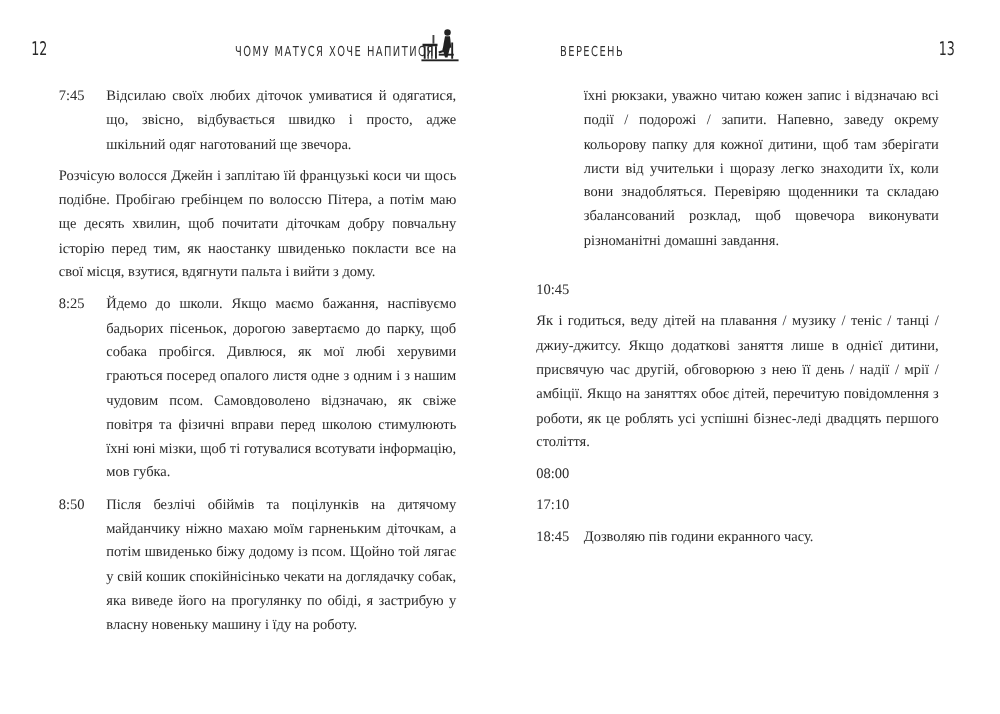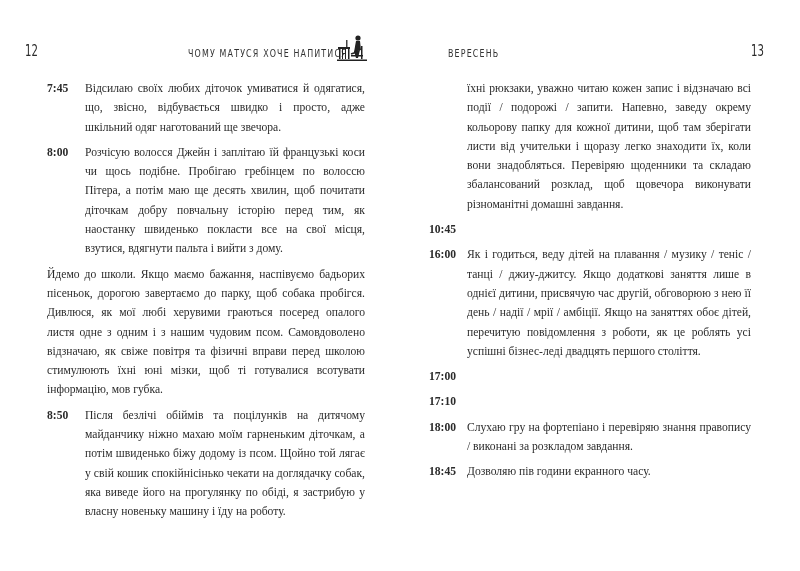--- a/index.html
+++ b/index.html
@@ -1,18 +1,18 @@
 <!DOCTYPE html>
 <html><head>
   <meta charset="utf-8">
   <style>
     html, body { margin: 0; padding: 0; background: #ffffff; }
     body { width: 800px; height: 571px; position: relative; overflow: hidden; }
     .spread { position: absolute; left: 0; top: 0; width: 800px; height: 571px; background: #ffffff; color: #2a2a2a; }
-    .page { position: absolute; top: 12px; height: 486px; }
+    .page { position: absolute; top: 0; height: 486px; }
     .page.left { left: 0; width: 400px; }
     .page.right { left: 400px; width: 400px; }
     .folio {
       position: absolute; top: 30px;
       font-family: "DejaVu Sans Condensed", "DejaVu Sans", sans-serif;
       font-stretch: condensed;
       font-size: 15px; color: #2a2a2a; letter-spacing: 0px;
       transform: scaleX(0.75); transform-origin: left top;
     }
     .page.left .folio { left: 25px; }
@@ -25,24 +25,24 @@
       white-space: nowrap;
     }
     .page.left .running-head { left: 188px; }
     .page.right .running-head { left: 48px; }
     .header-icon { position: absolute; left: 337px; top: 22px; width: 30px; height: 28px; }
 
     .entries { position: absolute; top: 67px; font-family: "Liberation Serif", "DejaVu Serif", serif; font-size: 11.6px; line-height: 19.3px; color: #2b2b2b; }
     .page.left .entries { left: 47px; width: 318px; }
     .page.right .entries { left: 29px; width: 322px; }
     .entry { display: flex; margin-bottom: 6px; }
-    .entry .time { flex: 0 0 38px; white-space: nowrap; font-weight: bold; }
+    .entry .time { flex: 0 0 38px; white-space: nowrap; }
     .entry .body { flex: 1; text-align: justify; hyphens: manual; font-family: Liberation Serif, serif; }
     .entry .body p { margin: 0; text-indent: 0; }
-    .cont { margin-left: 38px; text-align: justify; margin-bottom: 6px; }
+    .cont { margin-left: 38px; text-align: justify; margin-bottom: 20px; }
   </style>
 </head>
 <body>
 
 <div class="spread">
 
   <div class="page left">
     <div class="folio">12</div>
     <div class="running-head">ЧОМУ МАТУСЯ ХОЧЕ НАПИТИСЯ</div>
     <svg class="header-icon" viewBox="0 0 30 28">
@@ -67,26 +67,26 @@
     </svg>
 
     <div class="entries">
       <div class="entry">
         <span class="time">7:45</span>
         <div class="body">
           <p>Відсилаю своїх любих діточок умиватися й одягатися, що, звісно, відбувається швидко і просто, адже шкільний одяг наготований ще звечора.</p>
         </div>
       </div>
       <div class="entry">
-        <span class="time">8:00</span>
         <div class="body">
             <p>Розчісую волосся Джейн і заплітаю їй французькі коси чи щось подібне. Пробігаю гребінцем по волоссю Пітера, а потім маю ще десять хвилин, щоб почитати діточкам добру повчальну історію перед тим, як наостанку швиденько покласти все на свої місця, взутися, вдягнути пальта і вийти з дому.</p>
           </div>
       </div>
       <div class="entry">
+        <span class="time">8:25</span>
         <div class="body">
             <p>Йдемо до школи. Якщо маємо бажання, наспівуємо бадьорих пісеньок, дорогою завертаємо до парку, щоб собака пробігся. Дивлюся, як мої любі херувими граються посеред опалого листя одне з одним і з нашим чудовим псом. Самовдоволено відзначаю, як свіже повітря та фізичні вправи перед школою стимулюють їхні юні мізки, щоб ті готувалися всотувати інформацію, мов губка.</p>
           </div>
       </div>
       <div class="entry">
         <span class="time">8:50</span>
         <div class="body">
             <p>Після безлічі обіймів та поцілунків на дитячому майданчику ніжно махаю моїм гарненьким діточкам, а потім швиденько біжу додому із псом. Щойно той лягає у свій кошик спокійнісінько чекати на доглядачку собак, яка виведе його на прогулянку по обіді, я застрибую у власну новеньку машину і їду на роботу.</p>
           </div>
       </div>
@@ -97,36 +97,29 @@
   <div class="page right">
     <div class="running-head">ВЕРЕСЕНЬ</div>
     <div class="folio">13</div>
 
     <div class="entries">
       <div class="cont">їхні рюкзаки, уважно читаю кожен запис і відзначаю всі події / подорожі / запити. Напевно, заведу окрему кольорову папку для кожної дитини, щоб там зберігати листи від учительки і щоразу легко знаходити їх, коли вони знадобляться. Перевіряю щоденники та складаю збалансований розклад, щоб щовечора виконувати різноманітні домашні завдання.</div>
       <div class="entry">
         <span class="time">10:45</span>
       </div>
       <div class="entry">
-        <span class="time">16:00</span>
         <div class="body">
             <p>Як і годиться, веду дітей на плавання / музику / теніс / танці / джиу-джитсу. Якщо додаткові заняття лише в однієї дитини, присвячую час другій, обговорюю з нею її день / надії / мрії / амбіції. Якщо на заняттях обоє дітей, перечитую повідомлення з роботи, як це роблять усі успішні бізнес-леді двадцять першого століття.</p>
           </div>
       </div>
       <div class="entry">
-        <span class="time">17:00</span>
+        <span class="time">08:00</span>
       </div>
       <div class="entry">
         <span class="time">17:10</span>
-      </div>
-      <div class="entry">
-        <span class="time">18:00</span>
-        <div class="body">
-            <p>Слухаю гру на фортепіано і перевіряю знання правопису / виконані за розкладом завдання.</p>
-          </div>
       </div>
       <div class="entry">
         <span class="time">18:45</span>
         <div class="body">
             <p>Дозволяю пів години екранного часу.</p>
           </div>
       </div>
 
     </div>
   </div>

